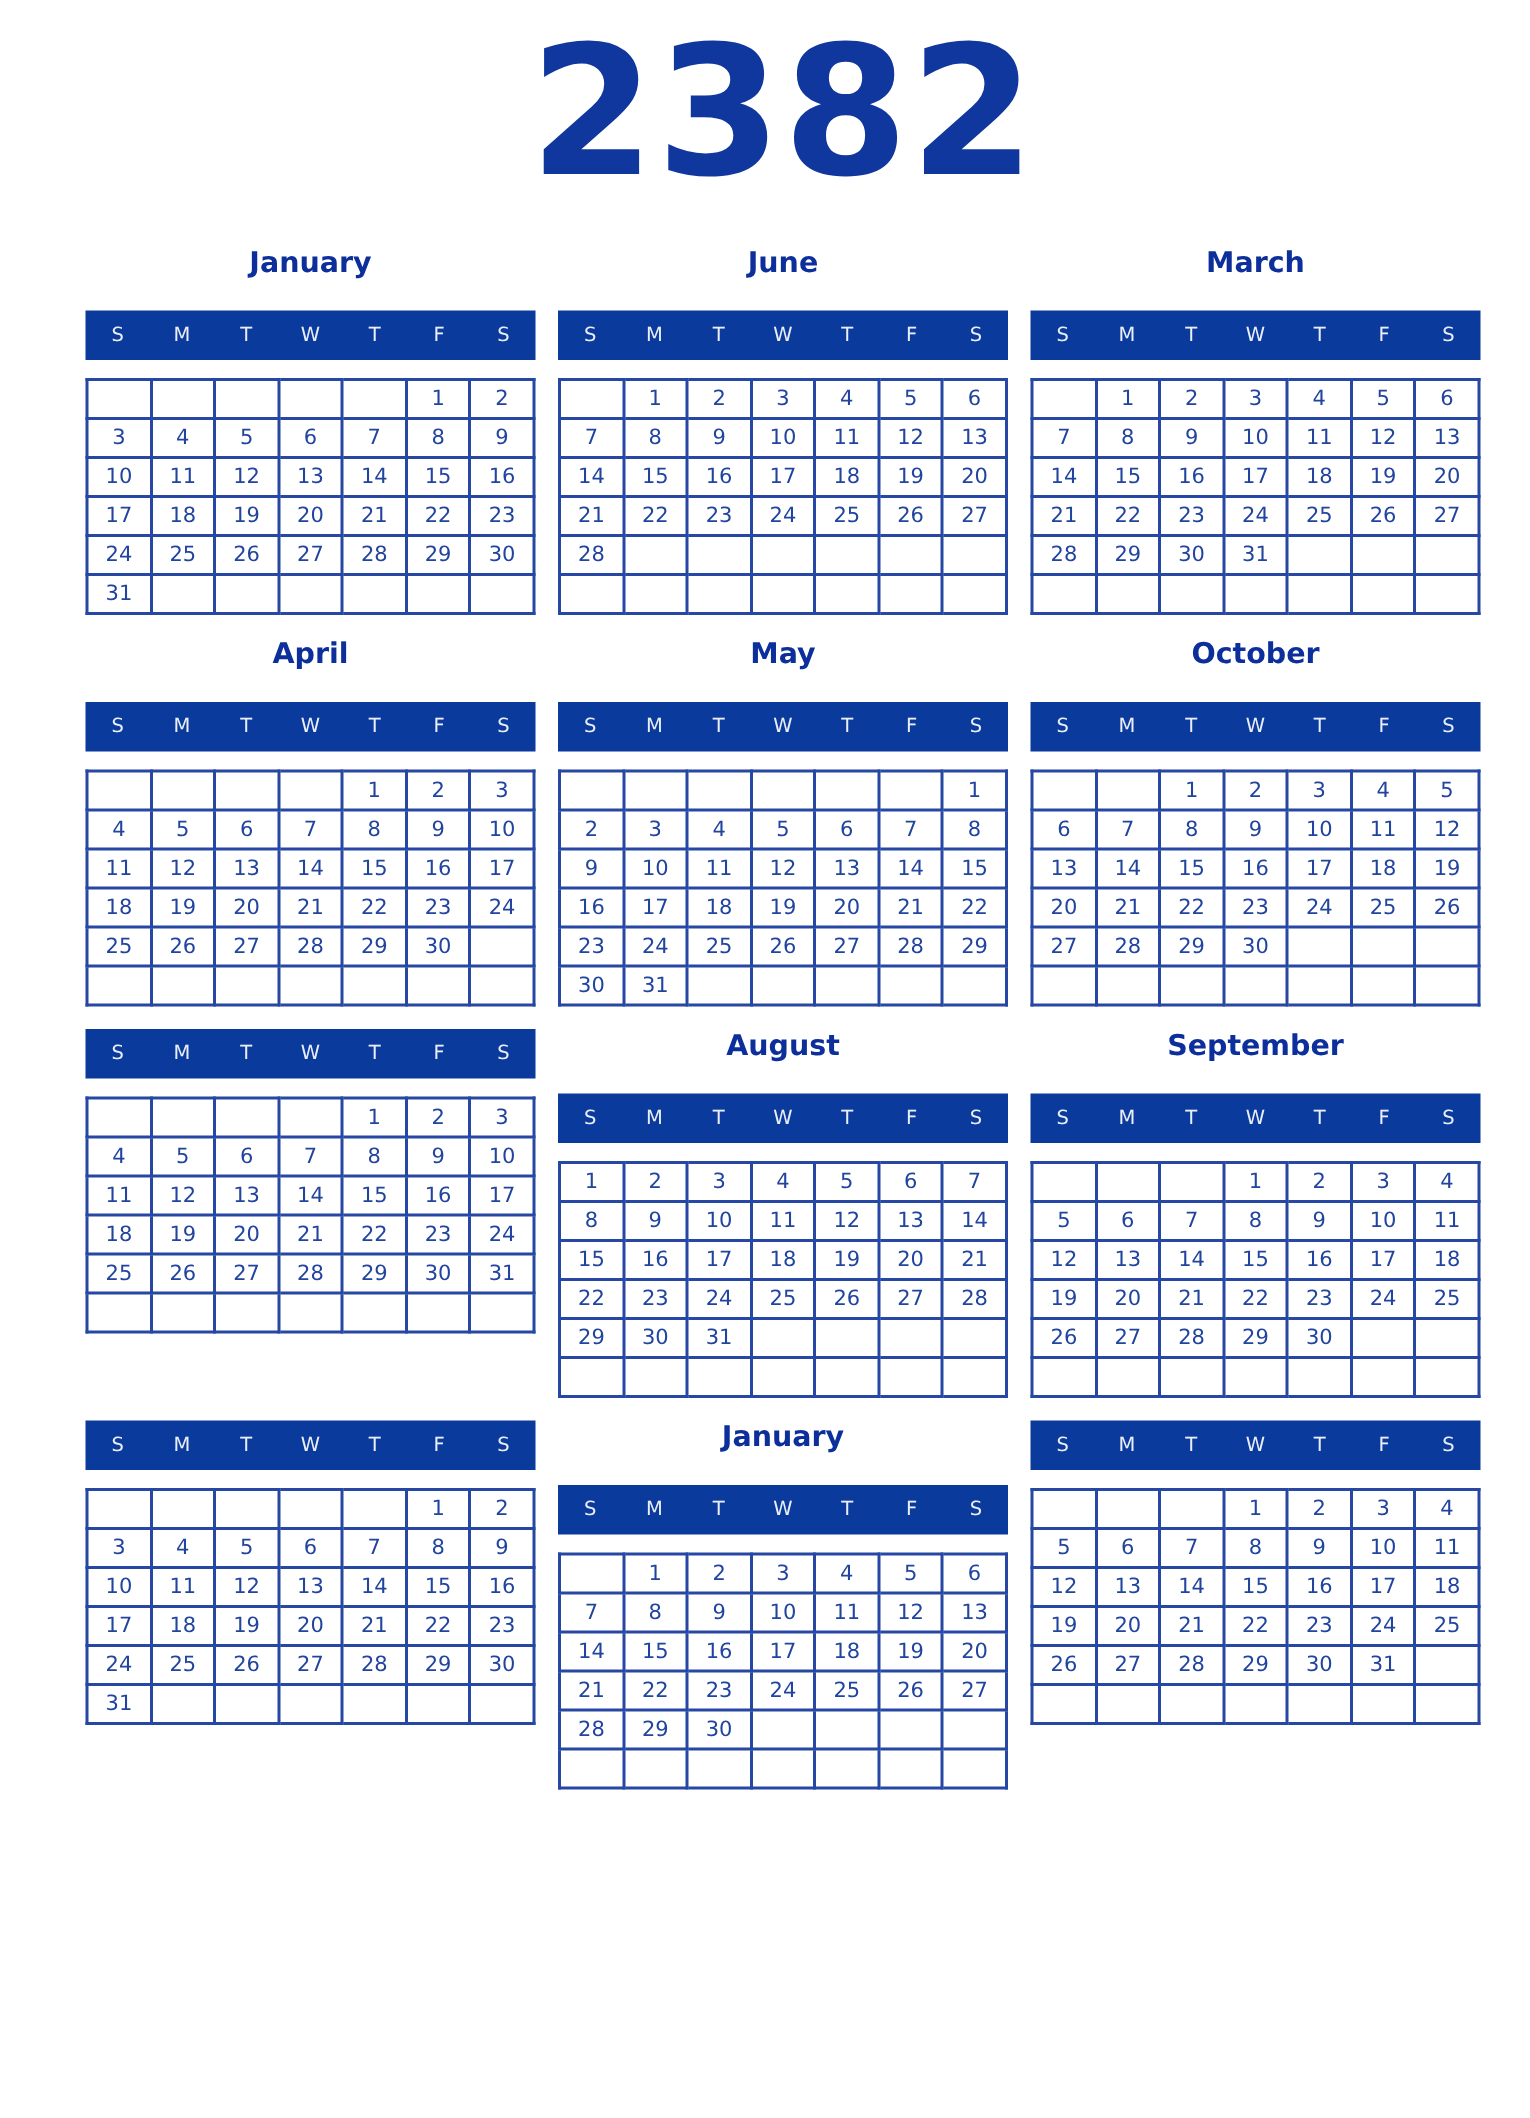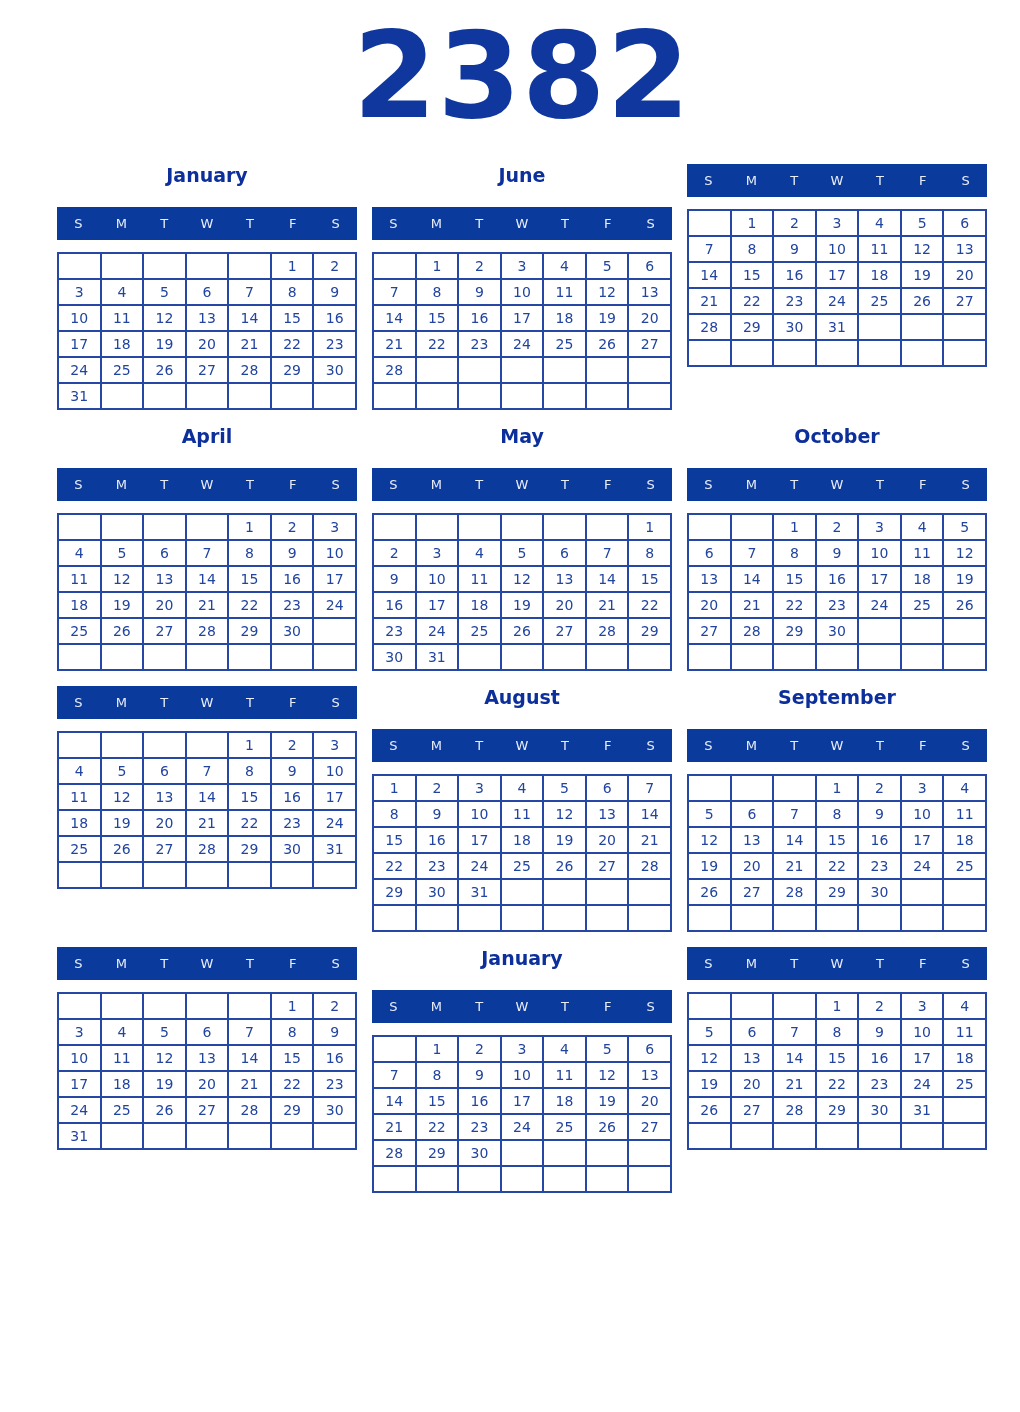--- a/index.html
+++ b/index.html
@@ -213,20 +213,21 @@
               <td></td>
               <td></td>
               <td></td>
               <td></td>
             </tr>
           </tbody>
         </table>
   </div>
 
   <div class="month">
+    <div class="month-title">March</div>
     <div class="weekday-band">
           <span>S</span>
           <span>M</span>
           <span>T</span>
           <span>W</span>
           <span>T</span>
           <span>F</span>
           <span>S</span>
         </div>
     <table class="days">

